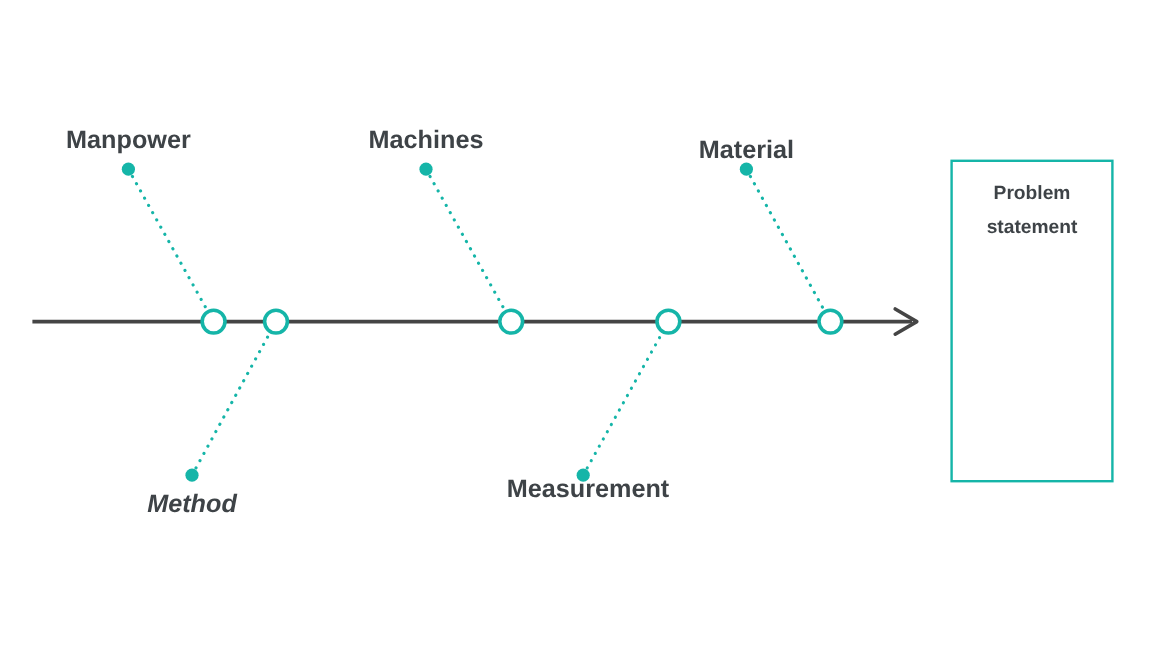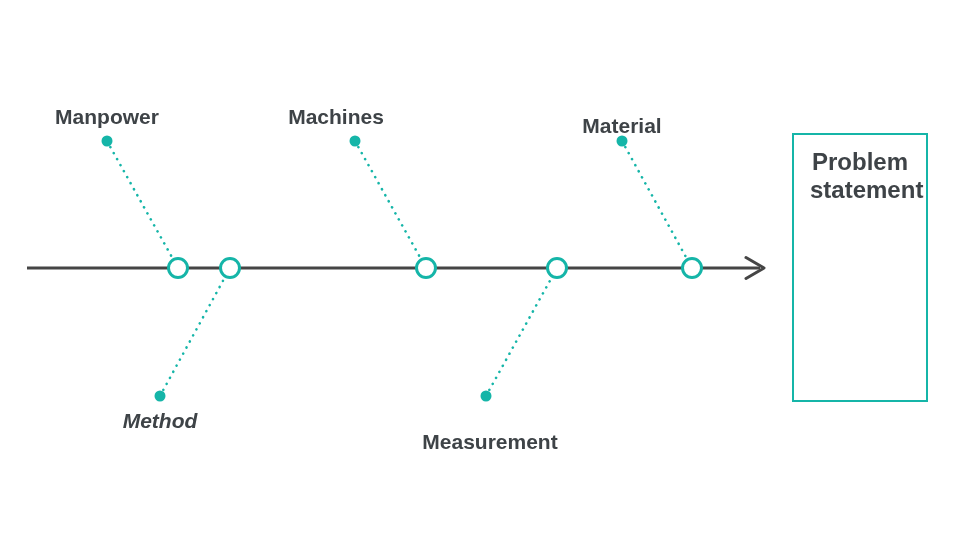--- a/index.html
+++ b/index.html
@@ -36,21 +36,21 @@
     position:absolute;
     left:792px;top:133px;
     width:136px;height:269px;
     box-sizing:border-box;
     border:2.5px solid var(--accent);
     background:var(--background);
   }
   .problem-box-label{
     margin-top:13px;
     text-align:center;
-    font-size:24px;
+    font-size:16px;
     font-weight:bold;
     line-height:28px;
     color:var(--text);
     padding:0 16px;
   }
 </style>
 </head>
 <body>
 
 <div class="canvas">
@@ -74,23 +74,23 @@
     <circle class="branch-dot" cx="486" cy="396" r="5.5"></circle>
 
     <circle class="spine-node" cx="178" cy="268" r="9.5"></circle>
     <circle class="spine-node" cx="230" cy="268" r="9.5"></circle>
     <circle class="spine-node" cx="426" cy="268" r="9.5"></circle>
     <circle class="spine-node" cx="557" cy="268" r="9.5"></circle>
     <circle class="spine-node" cx="692" cy="268" r="9.5"></circle>
   </svg>
 
   <div class="branch-label" style="left:107px;top:105px;">Manpower</div>
-  <div class="branch-label" style="left:336px;top:105px;">Machines</div>
+  <div class="branch-label" style="left:355px;top:105px;">Machines</div>
   <div class="branch-label" style="left:622px;top:114px;">Material</div>
 
   <div class="branch-label" style="left:160px;top:409px;font-style:italic;">Method</div>
-  <div class="branch-label" style="left:490px;top:430px;">Measurement</div>
+  <div class="branch-label" style="left:490px;top:396px;">Measurement</div>
 
   <div class="problem-box">
     <div class="problem-box-label">Problem statement</div>
   </div>
 
 </div>
 
 </body></html>

